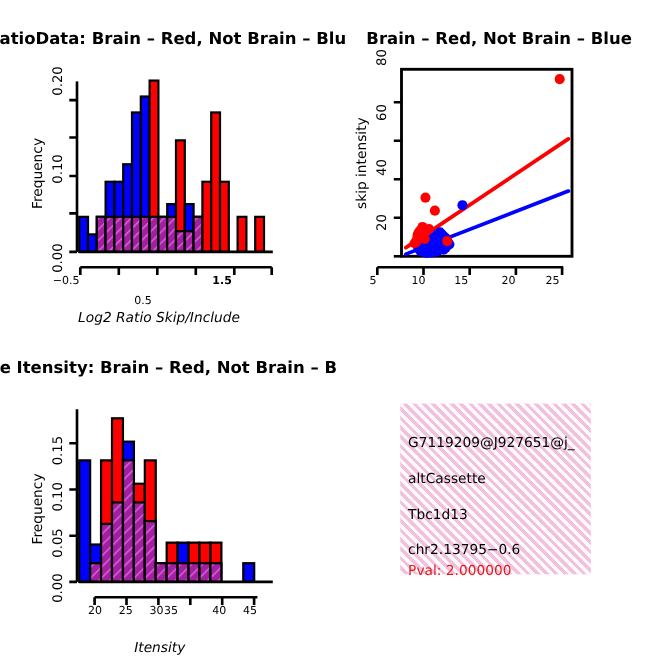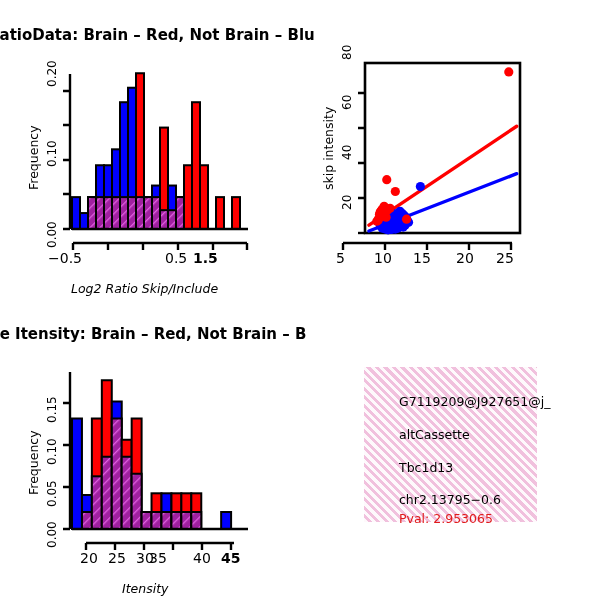--- a/index.html
+++ b/index.html
@@ -3,47 +3,47 @@
 <meta charset="utf-8">
 <style>
   html,body{margin:0;padding:0;background:#ffffff;}
   body{width:600px;height:600px;overflow:hidden;
        font-family:"DejaVu Sans","Liberation Sans",sans-serif;color:#000;}
   .page{position:relative;width:600px;height:600px;}
   .panel{position:absolute;}
   .ptitle{position:absolute;font-weight:bold;font-size:15px;white-space:nowrap;
           letter-spacing:0px;}
   .axlabel{position:absolute;font-size:12.5px;white-space:nowrap;font-style:italic;}
-  .ticklab{position:absolute;font-size:14px;white-space:nowrap;}
+  .ticklab{position:absolute;font-size:10px;white-space:nowrap;}
   .vlabel{position:absolute;font-size:12.5px;white-space:nowrap;
           transform-origin:0 0;transform:rotate(-90deg);}
   .vticklab{position:absolute;font-size:12px;white-space:nowrap;
             transform-origin:0 0;transform:rotate(-90deg);}
   svg{display:block;overflow:visible;}
   .keybox{position:absolute;}
-  .keyline{position:absolute;font-size:12.5px;white-space:nowrap;color:#000;margin-left:28px;}
+  .keyline{position:absolute;font-size:12.5px;white-space:nowrap;color:#000;}
   .keyline.pval{color:#e01b1b;}
 </style>
 </head>
 <body>
 
 <div class="page">
 
   <div class="panel" style="left:0;top:0;width:300px;height:300px;">
 
     <div class="ptitle" style="left:-12px;top:26px;">RatioData: Brain – Red, Not Brain – Blu</div>
 
     <div class="vlabel" style="left:26px;top:190px;">Frequency</div>
 
     <div class="vticklab" style="left:45px;top:248px;">0.00</div>
     <div class="vticklab" style="left:45px;top:167px;">0.10</div>
     <div class="vticklab" style="left:45px;top:87px;">0.20</div>
 
     <div class="ticklab" style="left:48px;top:250px;">−0.5</div>
-    <div class="ticklab" style="left:122px;top:250px;margin-left:43px;">0.5</div>
+    <div class="ticklab" style="left:122px;top:268px;">0.5</div>
     <div class="ticklab" style="left:193px;top:250px;font-weight:bold;">1.5</div>
 
     <div class="axlabel" style="left:71px;top:281px;">Log2 Ratio Skip/Include</div>
 
     <svg width="300" height="300" style="position:absolute;left:0;top:0;">
       <defs>
         <pattern id="hatchPurple1" width="7" height="7" patternTransform="rotate(45)" patternUnits="userSpaceOnUse">
           <rect width="7" height="7" fill="#a020a0"></rect>
           <line x1="0" y1="0" x2="0" y2="7" stroke="#e060e0" stroke-width="2.6"></line>
         </pattern>
@@ -91,20 +91,21 @@
 
         <path d="M 73 243 L 247 243" stroke="#000" stroke-width="2.4" fill="none"></path>
         <path d="M 73 243 L 73 250 M 108 243 L 108 250 M 143 243 L 143 250
                  M 178 243 L 178 250 M 213 243 L 213 250 M 247 243 L 247 250" stroke="#000" stroke-width="2.4" fill="none"></path>
       </g>
     </svg>
   </div>
 
   <div class="panel" style="left:300px;top:0;width:300px;height:300px;">
 
+    <div class="ptitle" style="left:33px;top:26px;">Brain – Red, Not Brain – Blue</div>
 
     <div class="vlabel" style="left:21px;top:190px;">skip intensity</div>
 
     <div class="vticklab" style="left:40px;top:210px;">20</div>
     <div class="vticklab" style="left:40px;top:160px;">40</div>
     <div class="vticklab" style="left:40px;top:110px;">60</div>
     <div class="vticklab" style="left:40px;top:60px;">80</div>
 
     <div class="ticklab" style="left:36px;top:250px;">5</div>
     <div class="ticklab" style="left:74px;top:250px;">10</div>
@@ -200,21 +201,21 @@
     <div class="vticklab" style="left:45px;top:248px;">0.00</div>
     <div class="vticklab" style="left:45px;top:207px;">0.05</div>
     <div class="vticklab" style="left:45px;top:165px;">0.10</div>
     <div class="vticklab" style="left:45px;top:123px;">0.15</div>
 
     <div class="ticklab" style="left:80px;top:250px;">20</div>
     <div class="ticklab" style="left:108px;top:250px;">25</div>
     <div class="ticklab" style="left:136px;top:250px;">30</div>
     <div class="ticklab" style="left:149px;top:250px;">35</div>
     <div class="ticklab" style="left:193px;top:250px;">40</div>
-    <div class="ticklab" style="left:221px;top:250px;font-weight:bold;">45</div>
+    <div class="ticklab" style="left:221px;top:250px;">45</div>
 
     <div class="axlabel" style="left:122px;top:281px;">Itensity</div>
 
     <svg width="300" height="300" style="position:absolute;left:0;top:0;">
       <defs>
         <pattern id="hatchPurple2" width="7" height="7" patternTransform="rotate(45)" patternUnits="userSpaceOnUse">
           <rect width="7" height="7" fill="#a020a0"></rect>
           <line x1="0" y1="0" x2="0" y2="7" stroke="#e060e0" stroke-width="2.6"></line>
         </pattern>
       </defs>
@@ -263,16 +264,16 @@
                 background-color:#f7d7e8;
                 background-image:repeating-linear-gradient(45deg,
                    rgba(255,255,255,0.85) 0px, rgba(255,255,255,0.85) 3px,
                    rgba(240,190,220,0.9) 3px, rgba(240,190,220,0.9) 6px);
                 overflow:hidden;"></div>
 
     <div class="keyline" style="left:71px;top:94px;">G7119209@J927651@j_</div>
     <div class="keyline" style="left:71px;top:127px;">altCassette</div>
     <div class="keyline" style="left:71px;top:160px;">Tbc1d13</div>
     <div class="keyline" style="left:71px;top:192px;">chr2.13795−0.6</div>
-    <div class="keyline pval" style="left:71px;top:211px;">Pval: 2.953065</div>
+    <div class="keyline pval" style="left:71px;top:211px;">Pval: 2.000000</div>
   </div>
 
 </div>
 
 </body></html>

